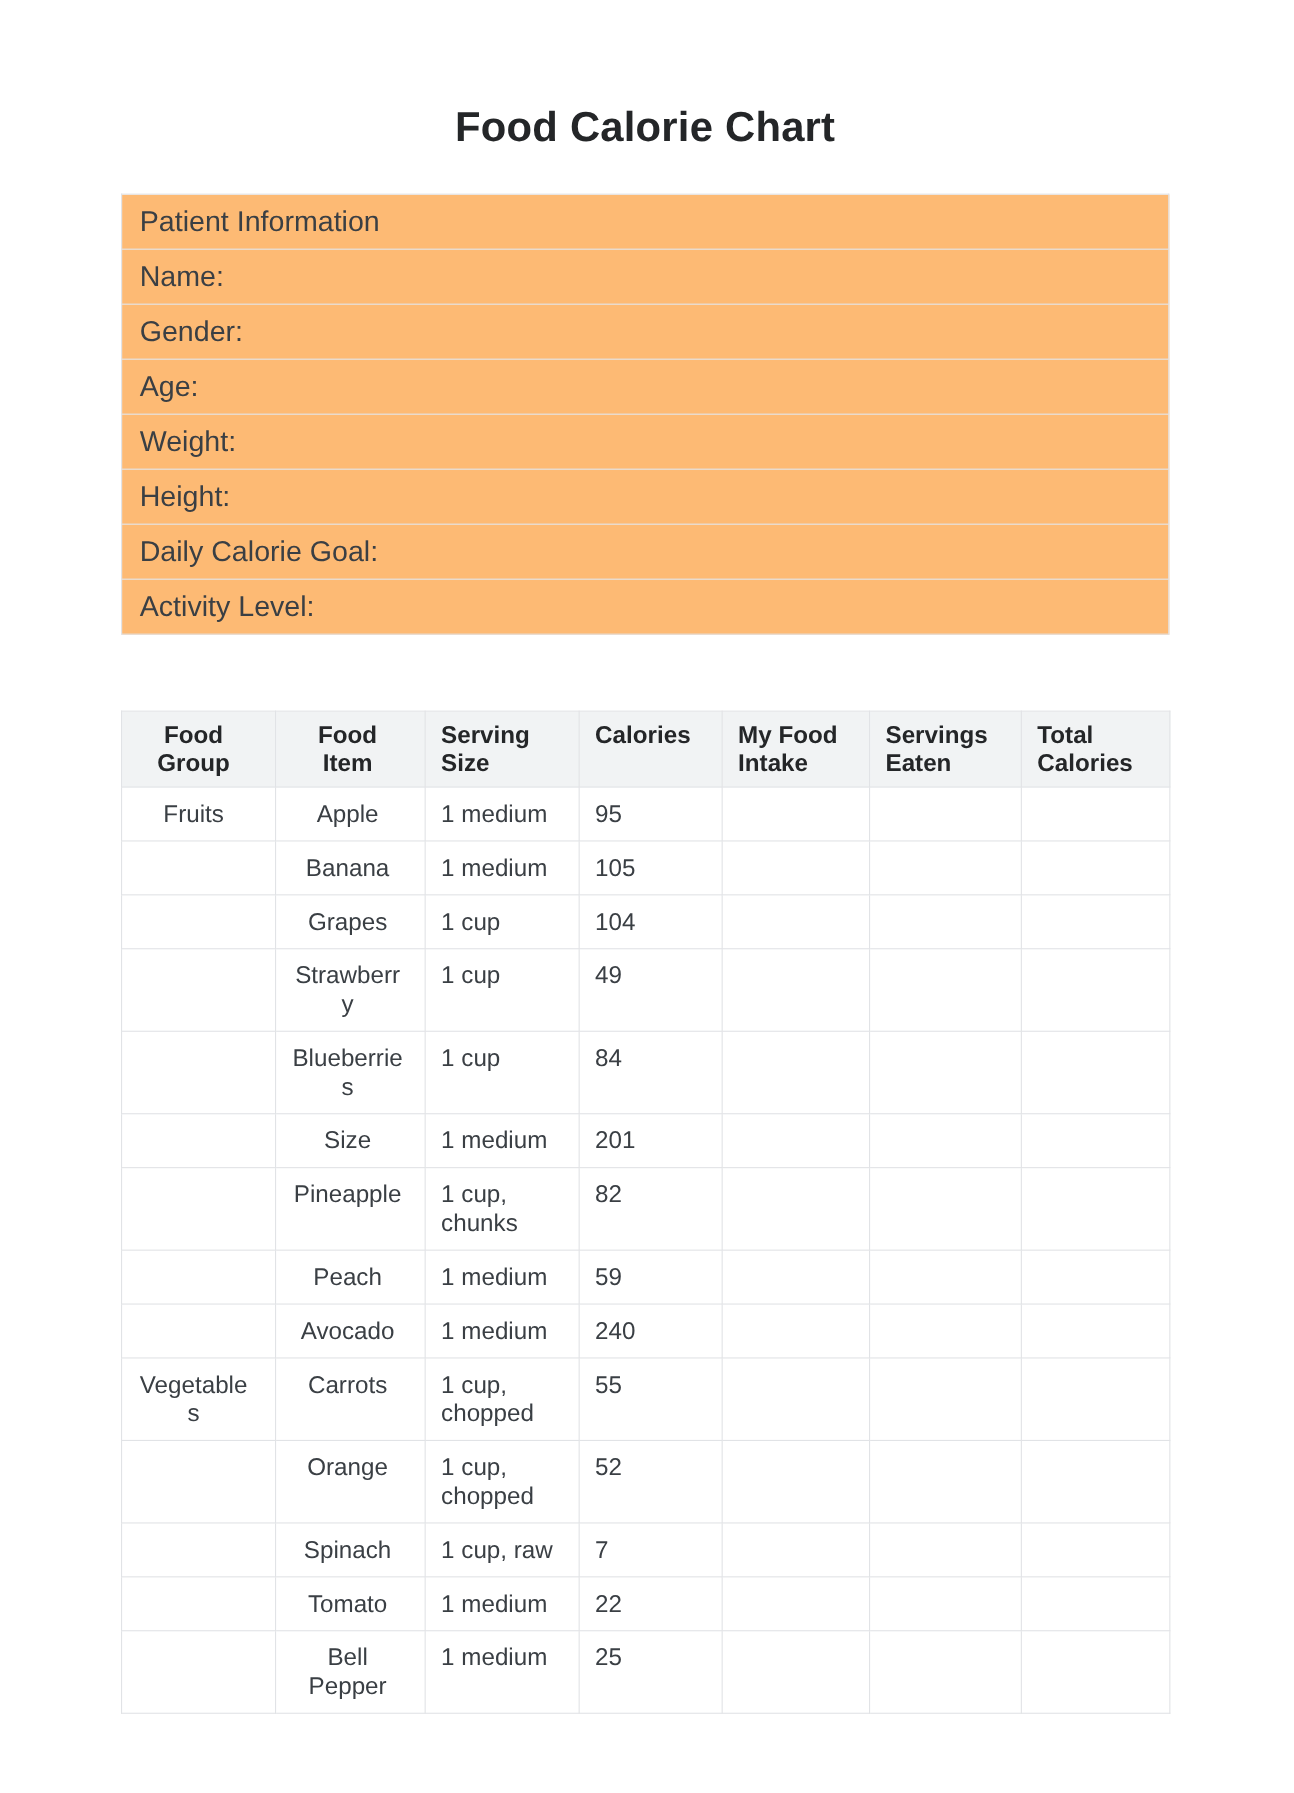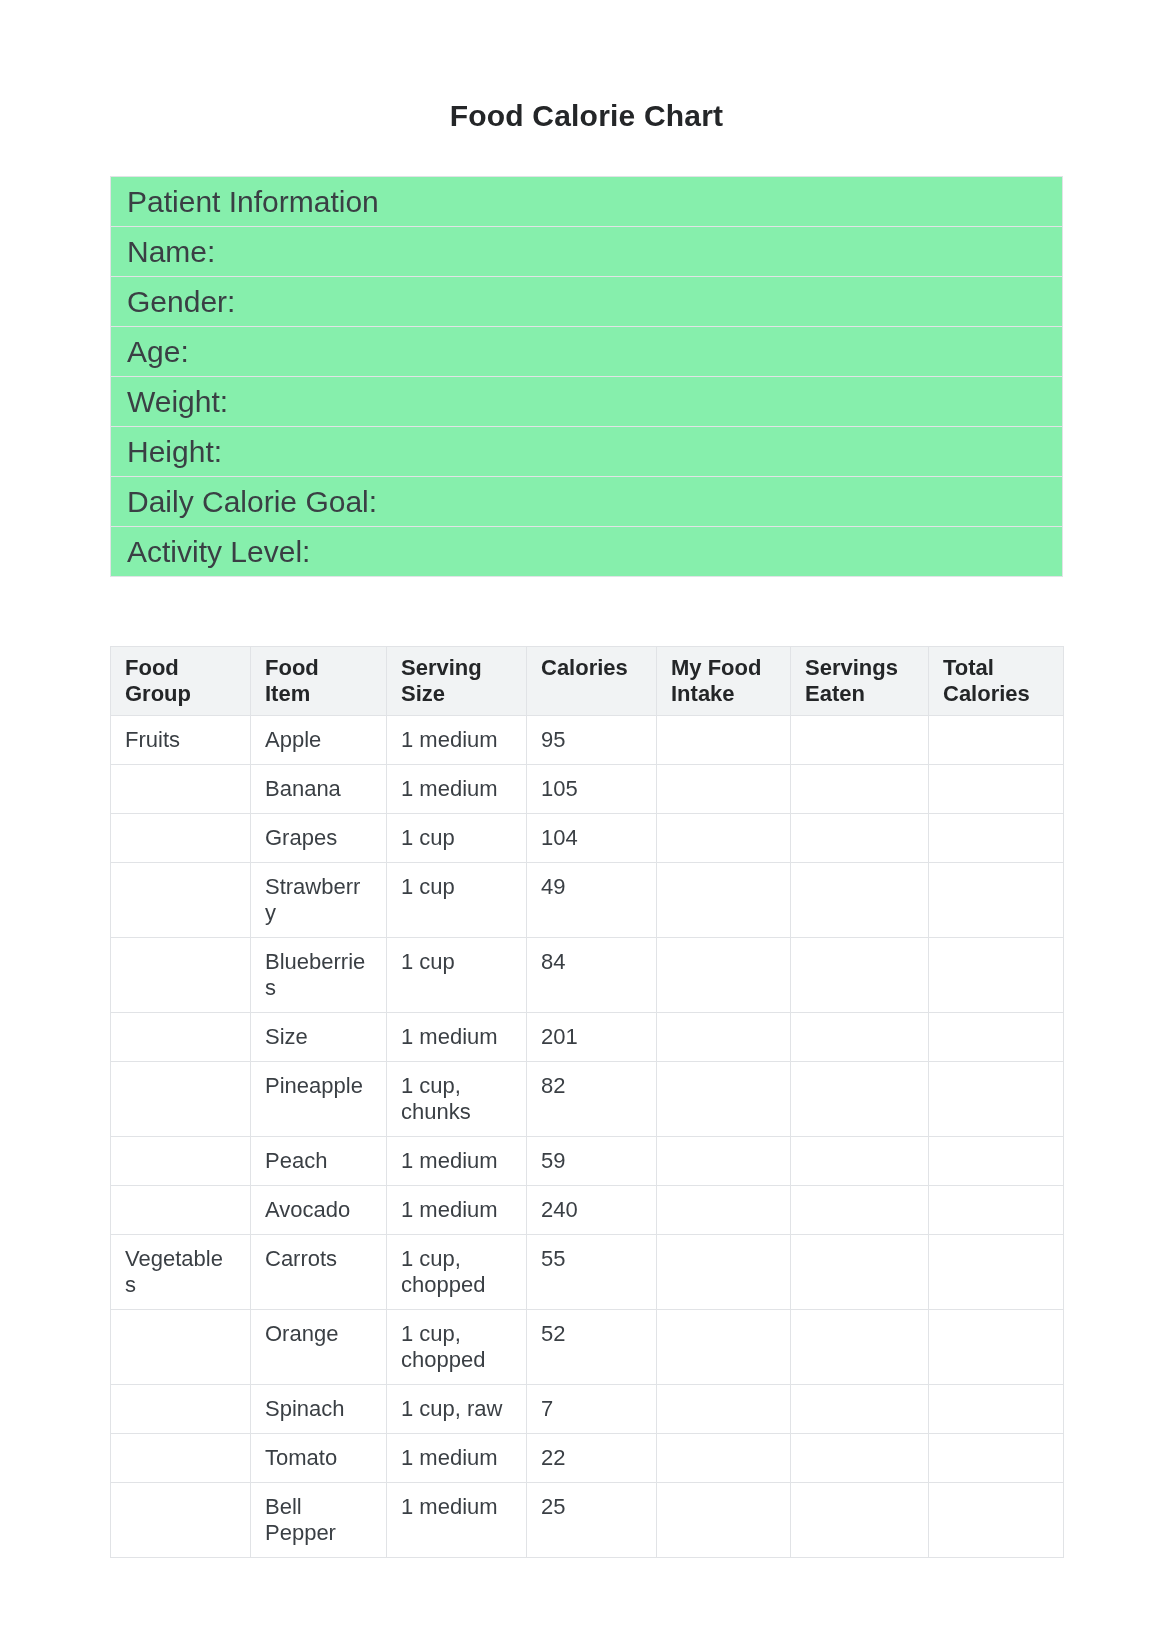--- a/index.html
+++ b/index.html
@@ -5,36 +5,36 @@
   * { margin: 0; padding: 0; box-sizing: border-box; }
   html, body { background: #ffffff; }
   body {
     width: 1176px; height: 1630px; overflow: hidden;
     font-family: "Liberation Sans", "DejaVu Sans", sans-serif;
     color: #3a3f44;
   }
   .content { margin-left: 110px; width: 953px; }
   .title {
     margin-top: 92px;
-    font-size: 30px; line-height: 48px; font-weight: bold;
+    font-size: 38px; line-height: 48px; font-weight: bold;
     color: #242628; text-align: center; letter-spacing: 0.2px;
   }
 
   
   table.ptable {
     margin-top: 36px; width: 953px;
     border-collapse: collapse; table-layout: fixed;
   }
   table.ptable td {
     border: 1px solid #e1e3e6;
     padding: 11px 16px;
-    font-size: 30px; line-height: 27px;
+    font-size: 26px; line-height: 27px;
     vertical-align: middle;
     color: #3a3f44;
-    background: #86efac;
+    background: #fdba74;
   }
 
   
   table.ftable {
     margin-top: 69px; width: 953px;
     border-collapse: collapse; table-layout: fixed;
   }
   table.ftable th, table.ftable td {
     border: 1px solid #e1e3e6;
     vertical-align: top;
@@ -51,21 +51,21 @@
     padding: 11px 14px;
     color: #3a3f44;
     background: #ffffff;
   }
   
   .cw {
     max-width: 110px;
     overflow-wrap: anywhere;
     word-wrap: break-word;
   }
-  .cw.narrow { max-width: 102px; }
+  .cw.narrow { max-width: 102px; text-align: center; }
 </style>
 </head>
 <body>
 
 <main class="content">
 
   <h1 class="title">Food Calorie Chart</h1>
 
   <table class="ptable">
     <tbody>

